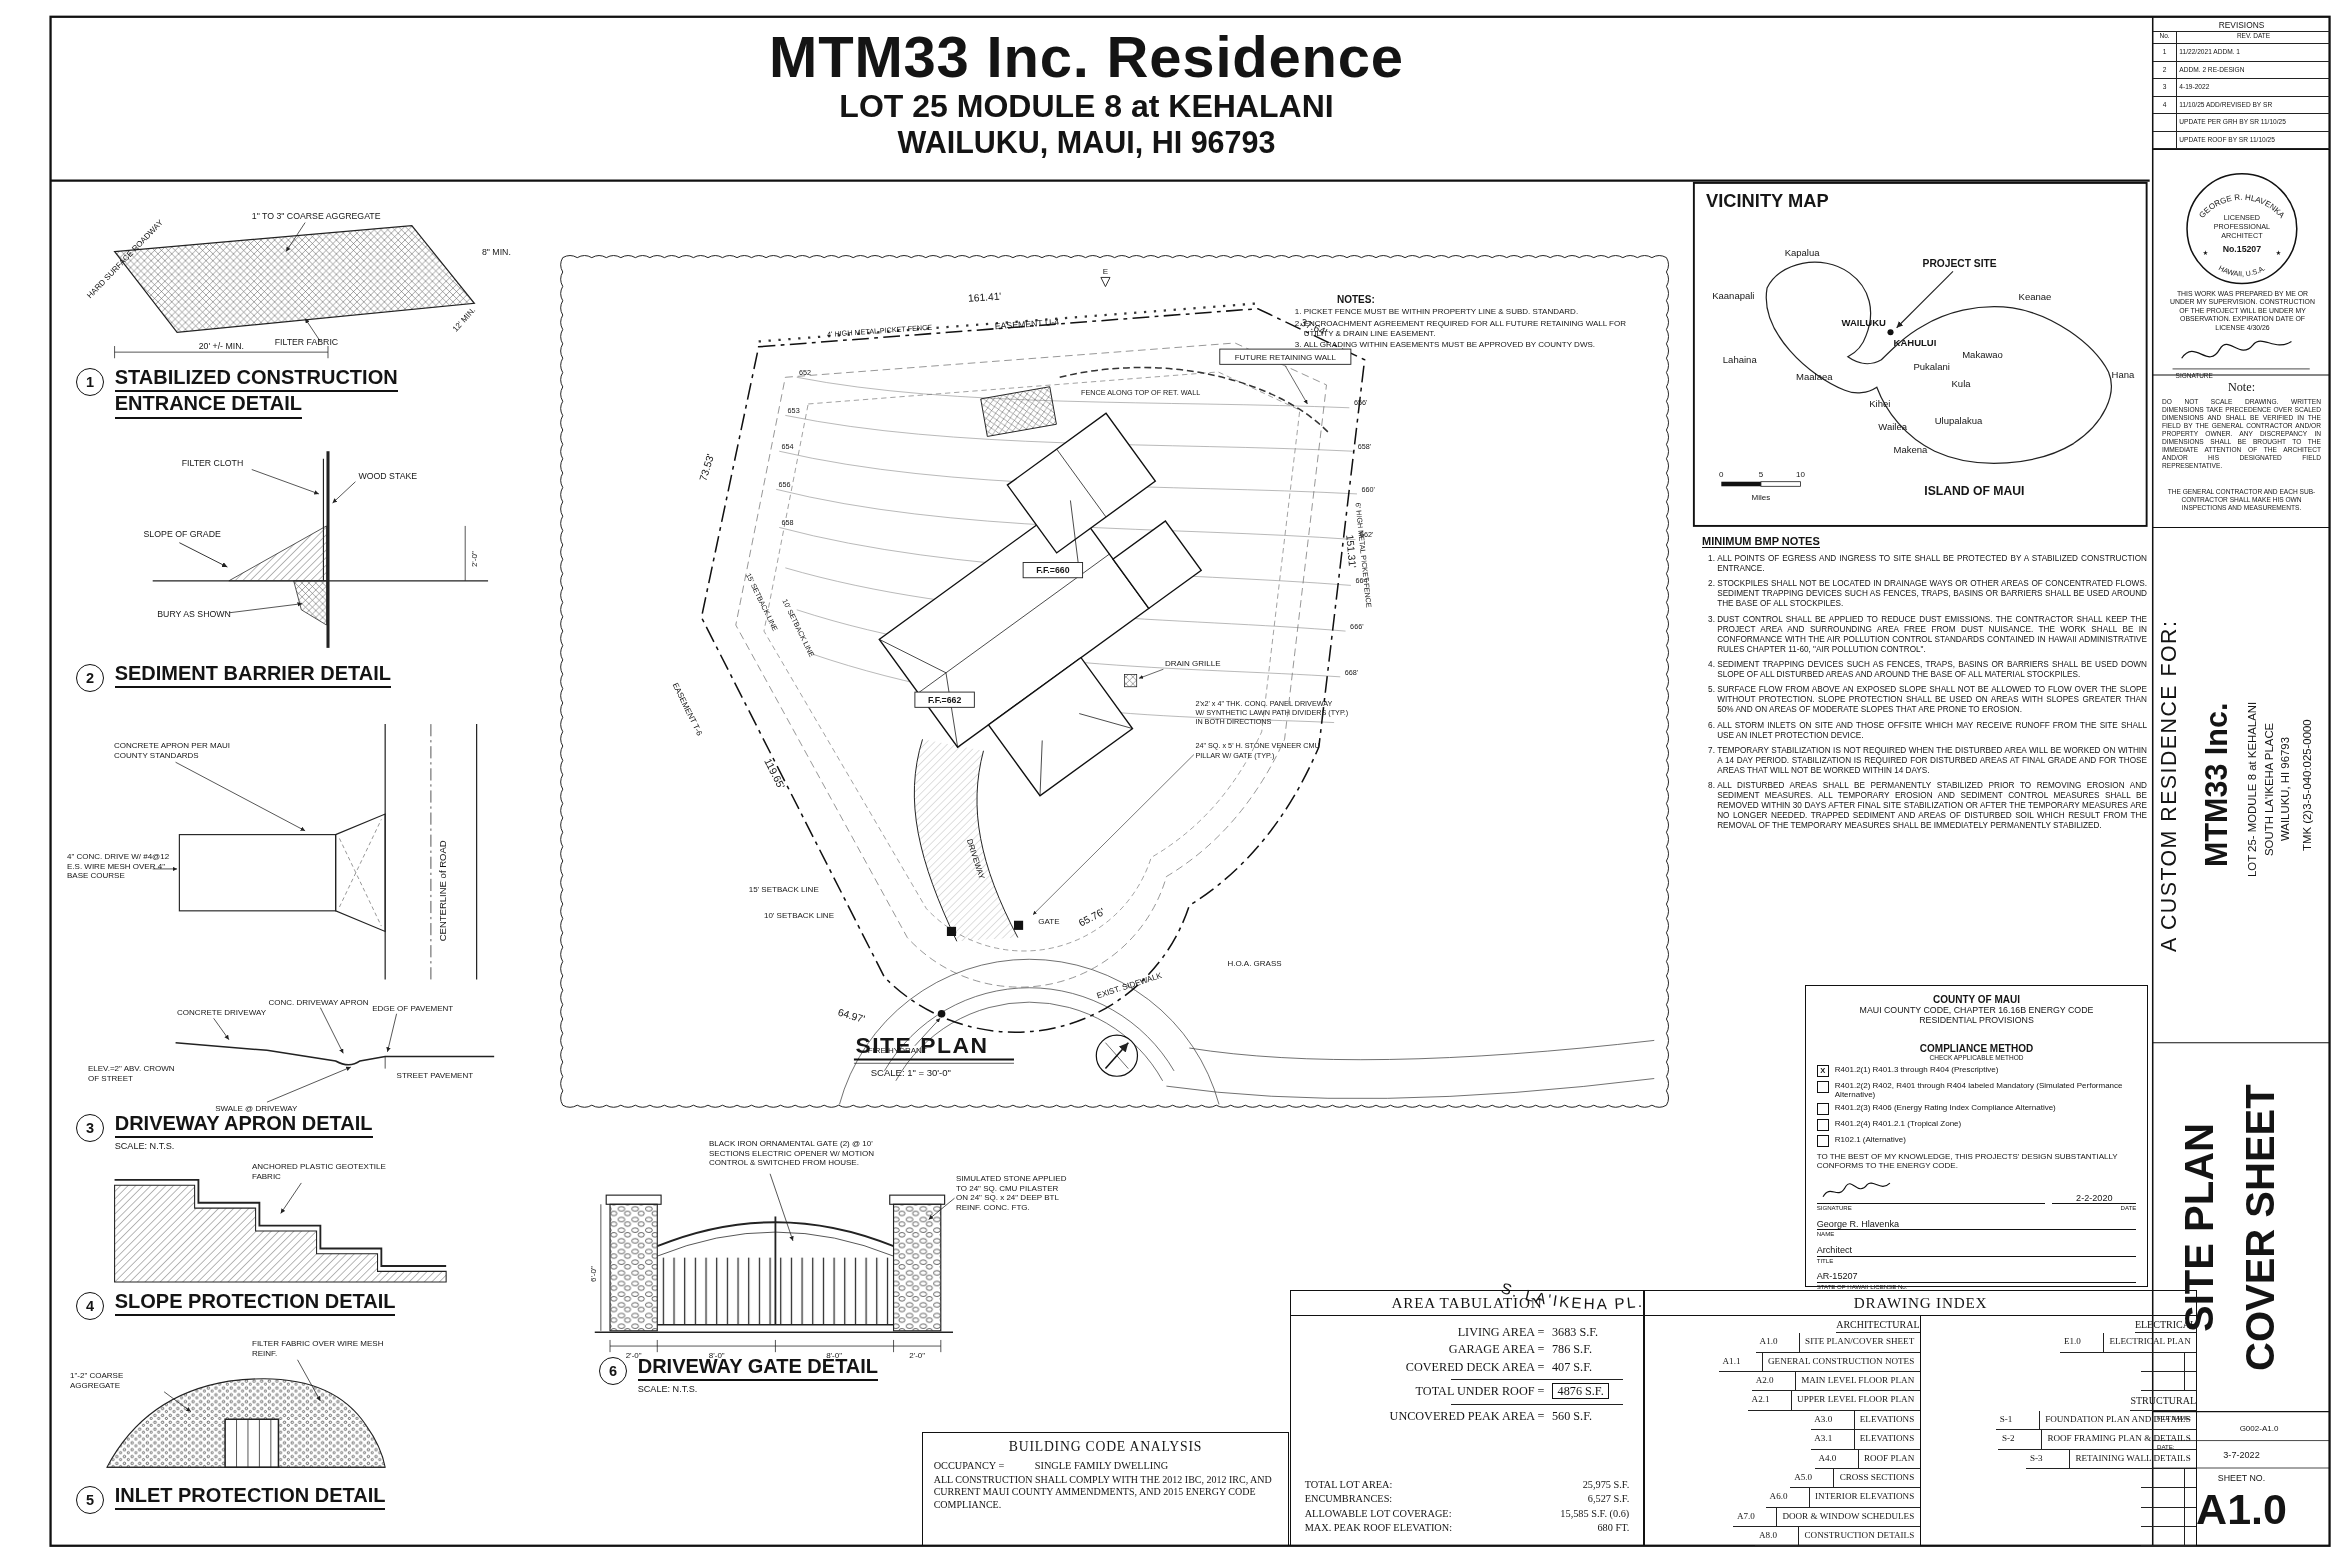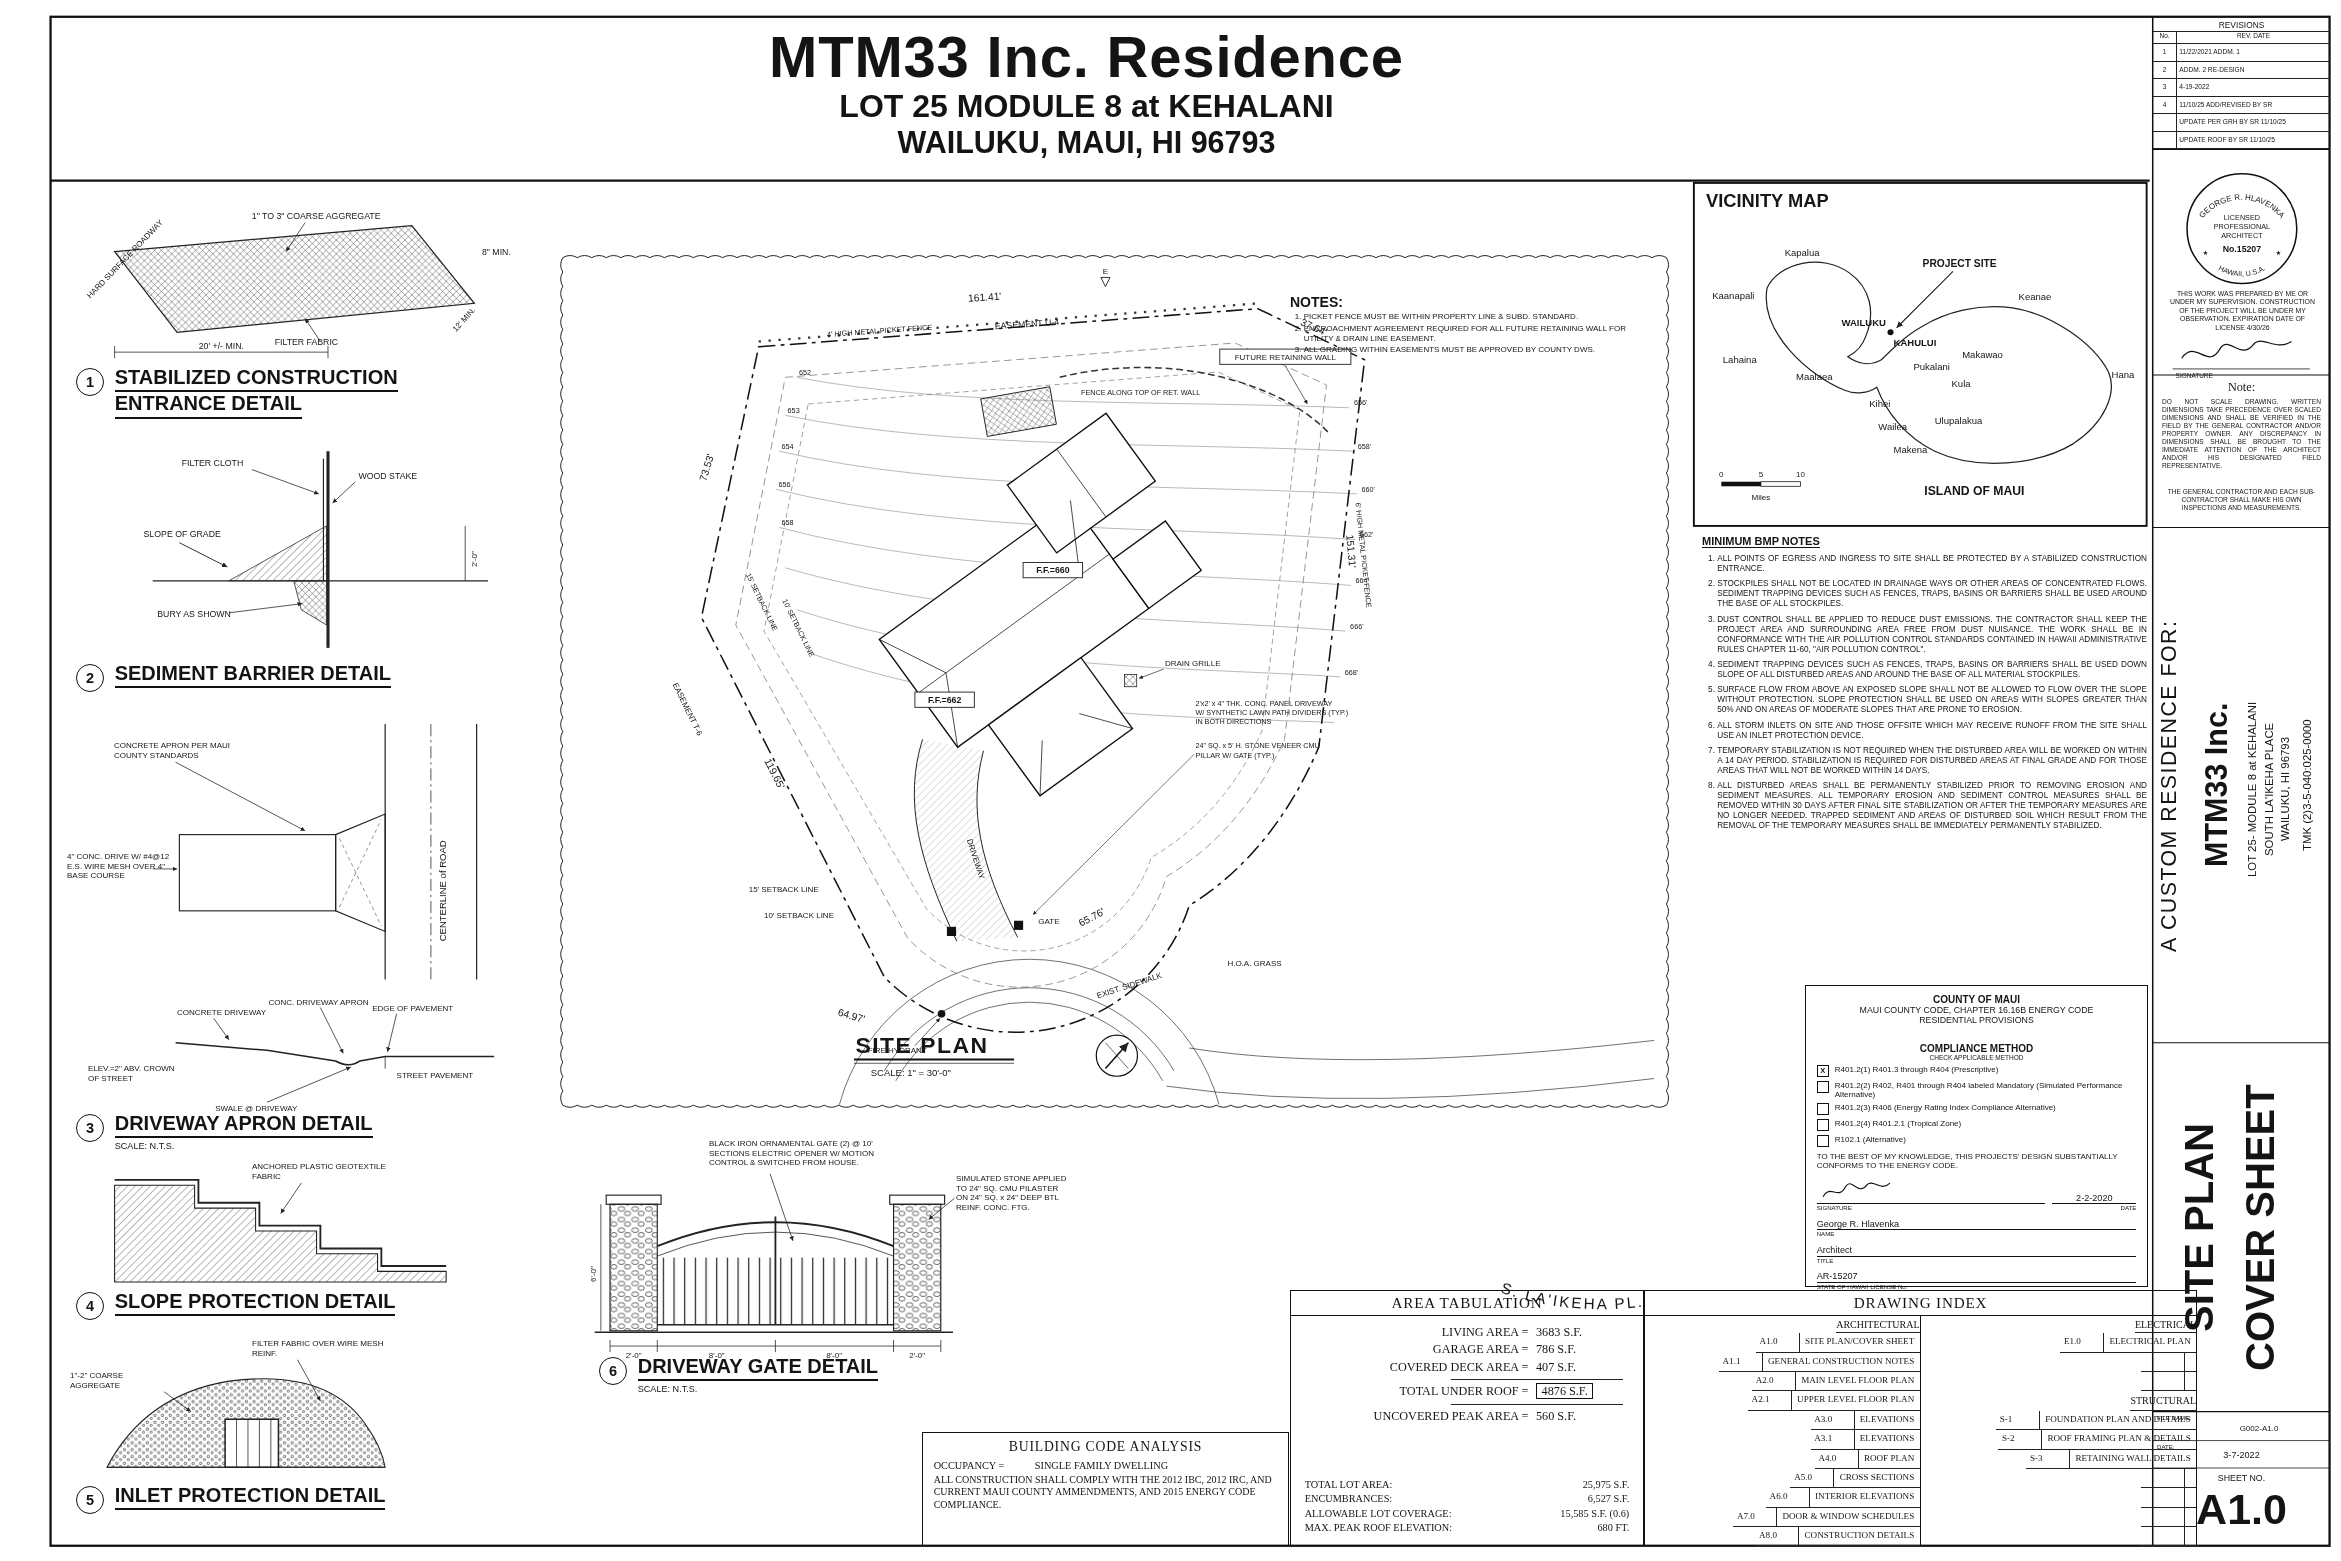--- a/index.html
+++ b/index.html
@@ -22,21 +22,21 @@
   .dt{display:flex;align-items:flex-start;gap:10.7px;}
   .dnum{width:26px;height:26px;border:1.9px solid #111;border-radius:50%;
         display:flex;align-items:center;justify-content:center;font-size:14.5px;font-weight:bold;flex:0 0 auto;margin-top:2.3px;}
   .dtt{font-size:20px;font-weight:bold;line-height:23.6px;white-space:nowrap;}
   .ut{border-bottom:2.3px solid #111;padding-bottom:0.8px;display:inline-block;}
   .dscale{font-size:9.1px;font-weight:normal;margin-top:3px;}
   
   .fnote{font-size:8px;line-height:9.5px;}
   
   .spnotes{left:1290px;top:294px;width:358px;}
-  .spnotes .tt{font-weight:bold;font-size:14px;margin-bottom:2.3px;}
+  .spnotes .tt{font-weight:bold;font-size:10px;margin-bottom:2.3px;margin-left:47px;}
   .spnotes ol{margin:0;padding-left:13.7px;font-size:8px;line-height:10px;}
   .spnotes li{margin-bottom:1.5px;}
   
   .bmp{left:1702px;top:534px;width:445px;}
   .bmp .tt{font-size:11px;font-weight:bold;border-bottom:1.5px solid #111;display:inline-block;margin-bottom:6.1px;}
   .bmp ol{margin:0;padding-left:15.2px;font-size:8.2px;line-height:10px;}
   .bmp li{margin-bottom:5.3px;text-align:justify;}
   
   .energy{left:1805px;top:985px;width:343px;height:302px;border:1.5px solid #111;box-sizing:border-box;padding:7.6px 10.7px;}
   .energy .c{text-align:center;}
@@ -50,21 +50,21 @@
   .estmt{font-size:8px;line-height:9.5px;margin-top:5.3px;}
   .esig{display:flex;align-items:flex-end;gap:7.6px;margin-top:6.1px;}
   .esigl{flex:1;border-bottom:0.9px solid #111;position:relative;height:26px;}
   .edate{width:84px;border-bottom:0.9px solid #111;font-size:9.1px;text-align:center;}
   .elab{font-size:6.1px;}
   .erow{border-bottom:0.9px solid #111;font-size:9.1px;margin-top:7.6px;padding-bottom:0.8px;}
   
   .area{left:1290px;top:1290px;width:354px;height:256px;border:1.9px solid #111;box-sizing:border-box;}
   .boxtt{height:24.4px;border-bottom:1.5px solid #111;display:flex;align-items:center;justify-content:center;
          font-size:15.2px;letter-spacing:0.8px;}
-  .arow{display:flex;justify-content:flex-end;gap:7.6px;padding-right:28px;font-size:12.2px;line-height:17.5px;}
+  .arow{display:flex;justify-content:flex-end;gap:7.6px;padding-right:12px;font-size:12.2px;line-height:17.5px;}
   .aval{width:79px;text-align:left;}
   .adiv{margin:3px 20px 3px auto;width:172px;border-top:1px solid #222;}
   .abox{border:1.2px solid #111;padding:0 4.6px;}
   .lot{position:absolute;left:13.7px;right:13.7px;bottom:9.1px;}
   .lrow{display:flex;justify-content:space-between;font-size:10.3px;line-height:14.5px;}
   
   .dindex{left:1644px;top:1290px;width:553px;height:256px;border:1.9px solid #111;box-sizing:border-box;}
   .ixbody{display:flex;height:230px;}
   .ixcol{width:50%;box-sizing:border-box;display:flex;flex-direction:column;align-items:flex-end;}
   .ixcol.left{border-right:1.2px solid #111;}

